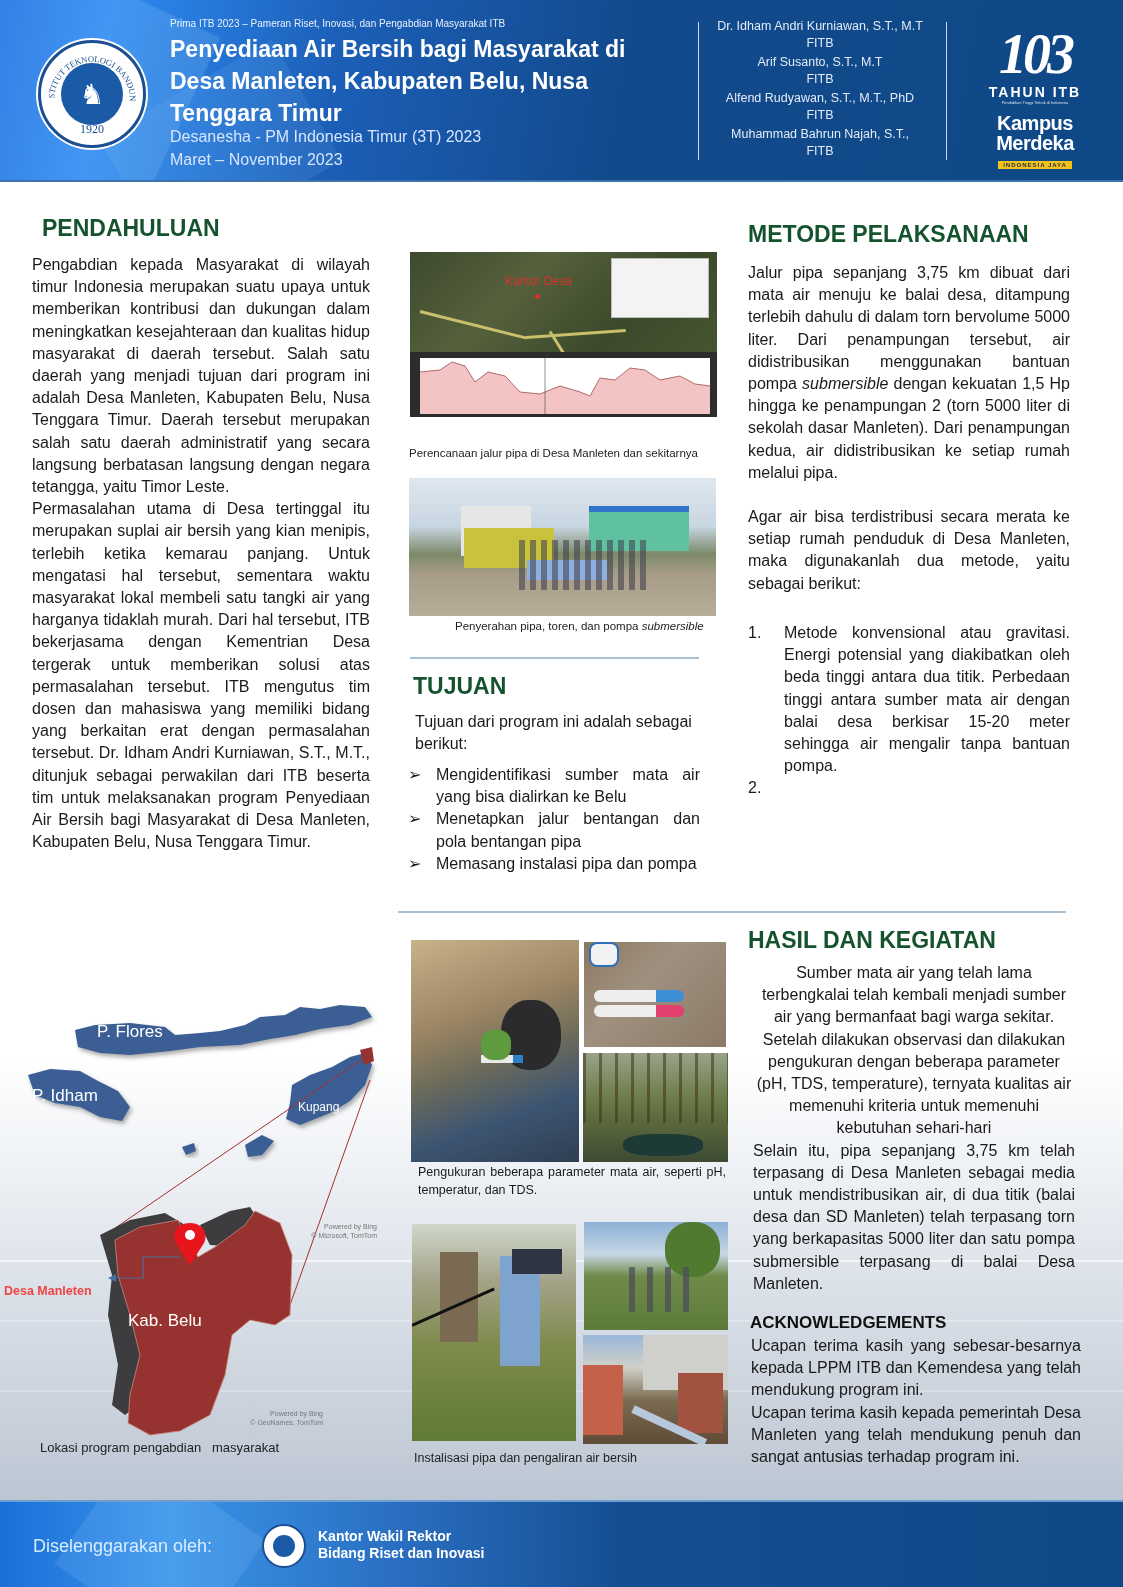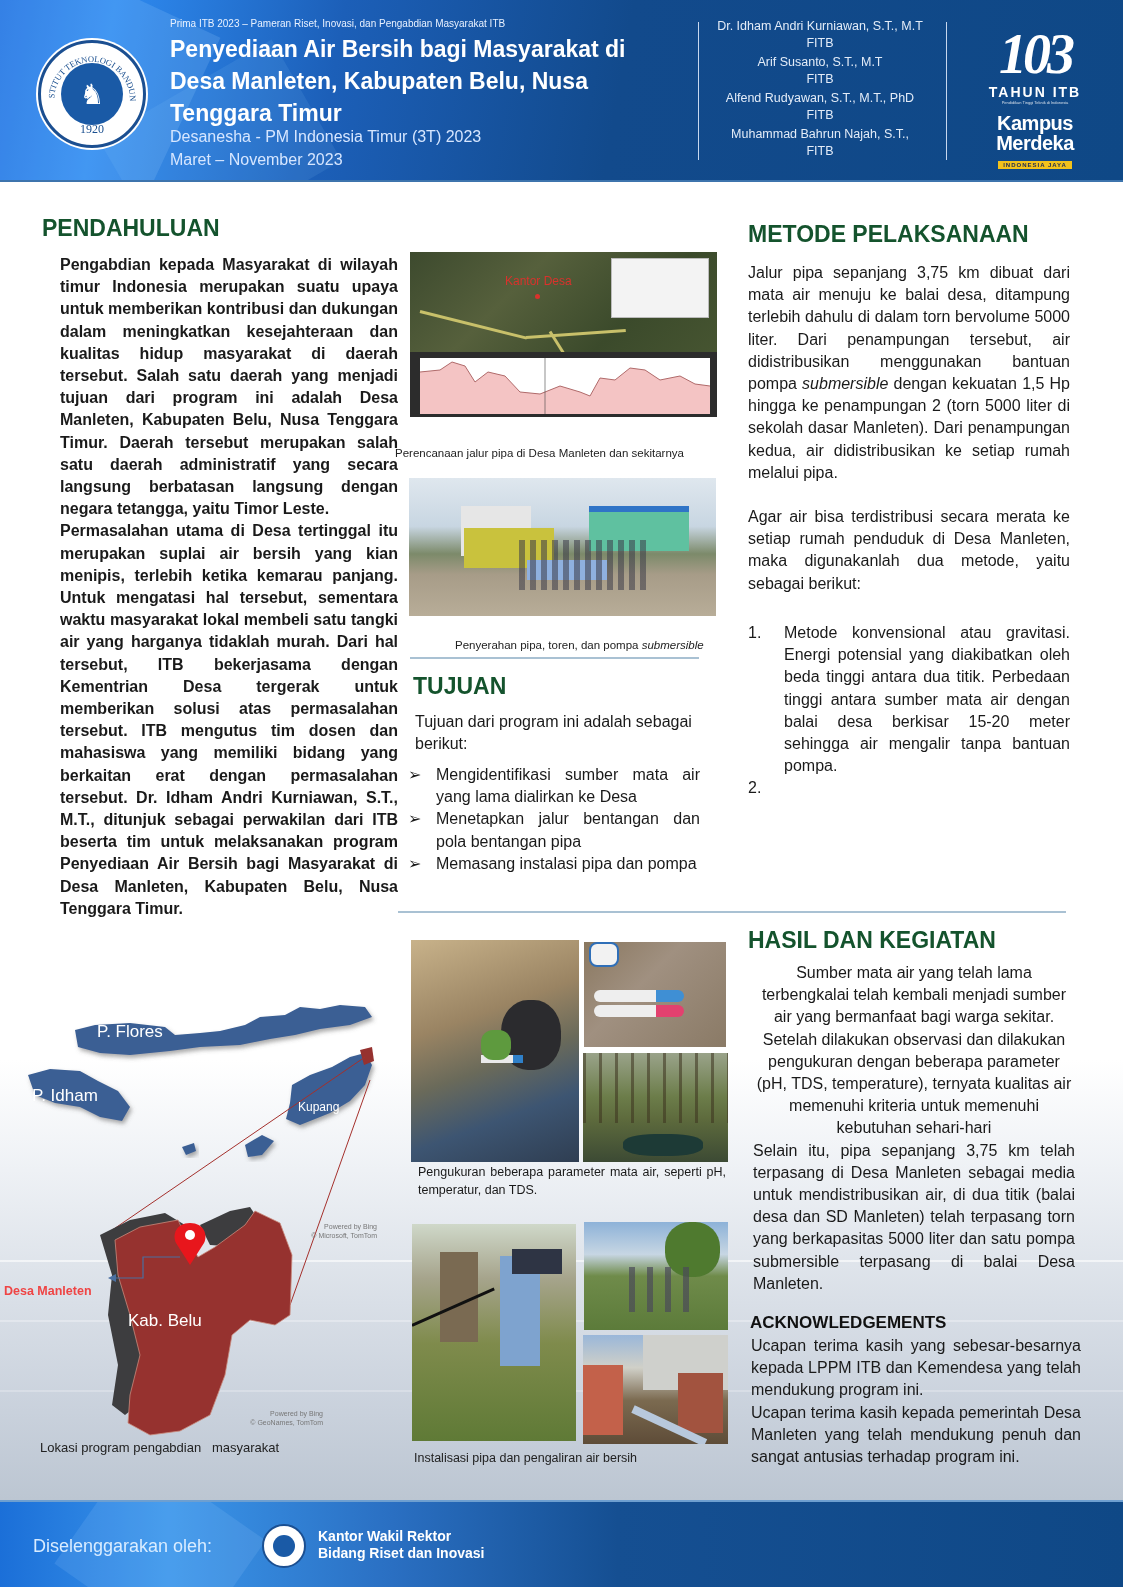--- a/index.html
+++ b/index.html
@@ -131,21 +131,21 @@
   </div>
 </div>
 
 <div class="sea">
   <div class="sea-line" style="top:200px;"></div>
   <div class="sea-line" style="top:260px;opacity:0.5;"></div>
   <div class="sea-line" style="top:330px;opacity:0.4;"></div>
 </div>
 
 <div class="section-h" style="left:42px;top:215px;">PENDAHULUAN</div>
-<div class="para" style="left:60px;top:254px;width:338px;font-weight:bold;">
+<div class="para" style="left:32px;top:254px;width:338px;">
   <p>Pengabdian kepada Masyarakat di wilayah timur Indonesia merupakan suatu upaya untuk memberikan kontribusi dan dukungan dalam meningkatkan kesejahteraan dan kualitas hidup masyarakat di daerah tersebut. Salah satu daerah yang menjadi tujuan dari program ini adalah Desa Manleten, Kabupaten Belu, Nusa Tenggara Timur. Daerah tersebut merupakan salah satu daerah administratif yang secara langsung berbatasan langsung dengan negara tetangga, yaitu Timor Leste.</p>
   <p>Permasalahan utama di Desa tertinggal itu merupakan suplai air bersih yang kian menipis, terlebih ketika kemarau panjang. Untuk mengatasi hal tersebut, sementara waktu masyarakat lokal membeli satu tangki air yang harganya tidaklah murah. Dari hal tersebut, ITB bekerjasama dengan Kementrian Desa tergerak untuk memberikan solusi atas permasalahan tersebut. ITB mengutus tim dosen dan mahasiswa yang memiliki bidang yang berkaitan erat dengan permasalahan tersebut. Dr. Idham Andri Kurniawan, S.T., M.T., ditunjuk sebagai perwakilan dari ITB beserta tim untuk melaksanakan program Penyediaan Air Bersih bagi Masyarakat di Desa Manleten, Kabupaten Belu, Nusa Tenggara Timur.</p>
 </div>
 
 <div class="img sat" style="left:410px;top:252px;width:307px;height:165px;">
   <div class="road" style="left:10px;top:58px;width:110px;transform:rotate(14deg);"></div>
   <div class="road" style="left:116px;top:84px;width:100px;transform:rotate(-4deg);"></div>
   <div class="road" style="left:140px;top:78px;width:75px;transform:rotate(58deg);"></div>
   <div class="lbl" style="left:95px;top:22px;">Kantor Desa</div>
   <div style="position:absolute;left:125px;top:42px;width:5px;height:5px;border-radius:50%;background:#d9322c;"></div>
@@ -154,41 +154,41 @@
   <div style="position:absolute;right:6px;top:114px;font-size:6px;color:#ddd;">Google Earth</div>
   <div class="elev">
     <svg width="290" height="56" viewBox="0 0 290 56">
       <rect x="0" y="0" width="290" height="56" fill="#ffffff"></rect>
       <path d="M0,14 L20,12 L32,4 L45,8 L55,24 L68,14 L85,18 L100,34 L120,36 L140,28 L160,34 L170,38 L180,20 L195,22 L210,10 L225,12 L240,22 L260,18 L275,26 L290,28 L290,56 L0,56 Z" fill="#f4c4c4"></path>
       <path d="M0,14 L20,12 L32,4 L45,8 L55,24 L68,14 L85,18 L100,34 L120,36 L140,28 L160,34 L170,38 L180,20 L195,22 L210,10 L225,12 L240,22 L260,18 L275,26 L290,28" fill="none" stroke="#b06a6a" stroke-width="1"></path>
       <line x1="125" y1="0" x2="125" y2="56" stroke="#444" stroke-width="0.6"></line>
     </svg>
   </div>
 </div>
-<div class="cap" style="left:395px;top:447px;">Perencanaan jalur pipa di Desa Manleten dan sekitarnya</div>
+<div class="cap" style="left:409px;top:447px;">Perencanaan jalur pipa di Desa Manleten dan sekitarnya</div>
 
 <div class="img photo" style="left:409px;top:478px;width:307px;height:138px;background:linear-gradient(180deg,#dfe7ee 0%,#c8d6e2 35%,#7c8a6a 55%,#a79c88 70%,#b8ad98 100%);">
   <div style="position:absolute;left:52px;top:28px;width:70px;height:50px;background:#e6e6e6;"></div>
   <div style="position:absolute;left:180px;top:28px;width:100px;height:45px;background:#5fc1a0;border-top:6px solid #2f74c7;"></div>
   <div style="position:absolute;left:55px;top:50px;width:90px;height:40px;background:#c9c23d;"></div>
   <div style="position:absolute;left:118px;top:82px;width:80px;height:20px;background:#8fb0df;"></div>
   <div style="position:absolute;left:110px;top:62px;width:130px;height:50px;background:repeating-linear-gradient(90deg,#3b3b48 0 6px,rgba(0,0,0,0) 6px 11px);opacity:0.55;"></div>
 </div>
-<div class="cap" style="left:428px;top:639px;padding-left:27px;">
+<div class="cap" style="left:428px;top:620px;padding-left:27px;">
   <span>Penyerahan pipa, toren, dan pompa </span><i>submersible</i>
 </div>
 
 <div class="sep" style="left:410px;top:657px;width:289px;"></div>
 
 <div class="section-h" style="left:413px;top:673px;">TUJUAN</div>
 <div class="para" style="left:415px;top:711px;width:290px;text-align:left;">Tujuan dari program ini adalah sebagai berikut:</div>
 <div class="para" style="left:408px;top:764px;width:292px;">
   <div class="bullet">
     <span class="mk">➢</span>
-    <span class="tx">Mengidentifikasi sumber mata air yang lama dialirkan ke Desa</span>
+    <span class="tx">Mengidentifikasi sumber mata air yang bisa dialirkan ke Belu</span>
   </div>
   <div class="bullet">
     <span class="mk">➢</span>
     <span class="tx">Menetapkan jalur bentangan dan pola bentangan pipa</span>
   </div>
   <div class="bullet">
     <span class="mk">➢</span>
     <span class="tx">Memasang instalasi pipa dan pompa</span>
   </div>
 </div>

